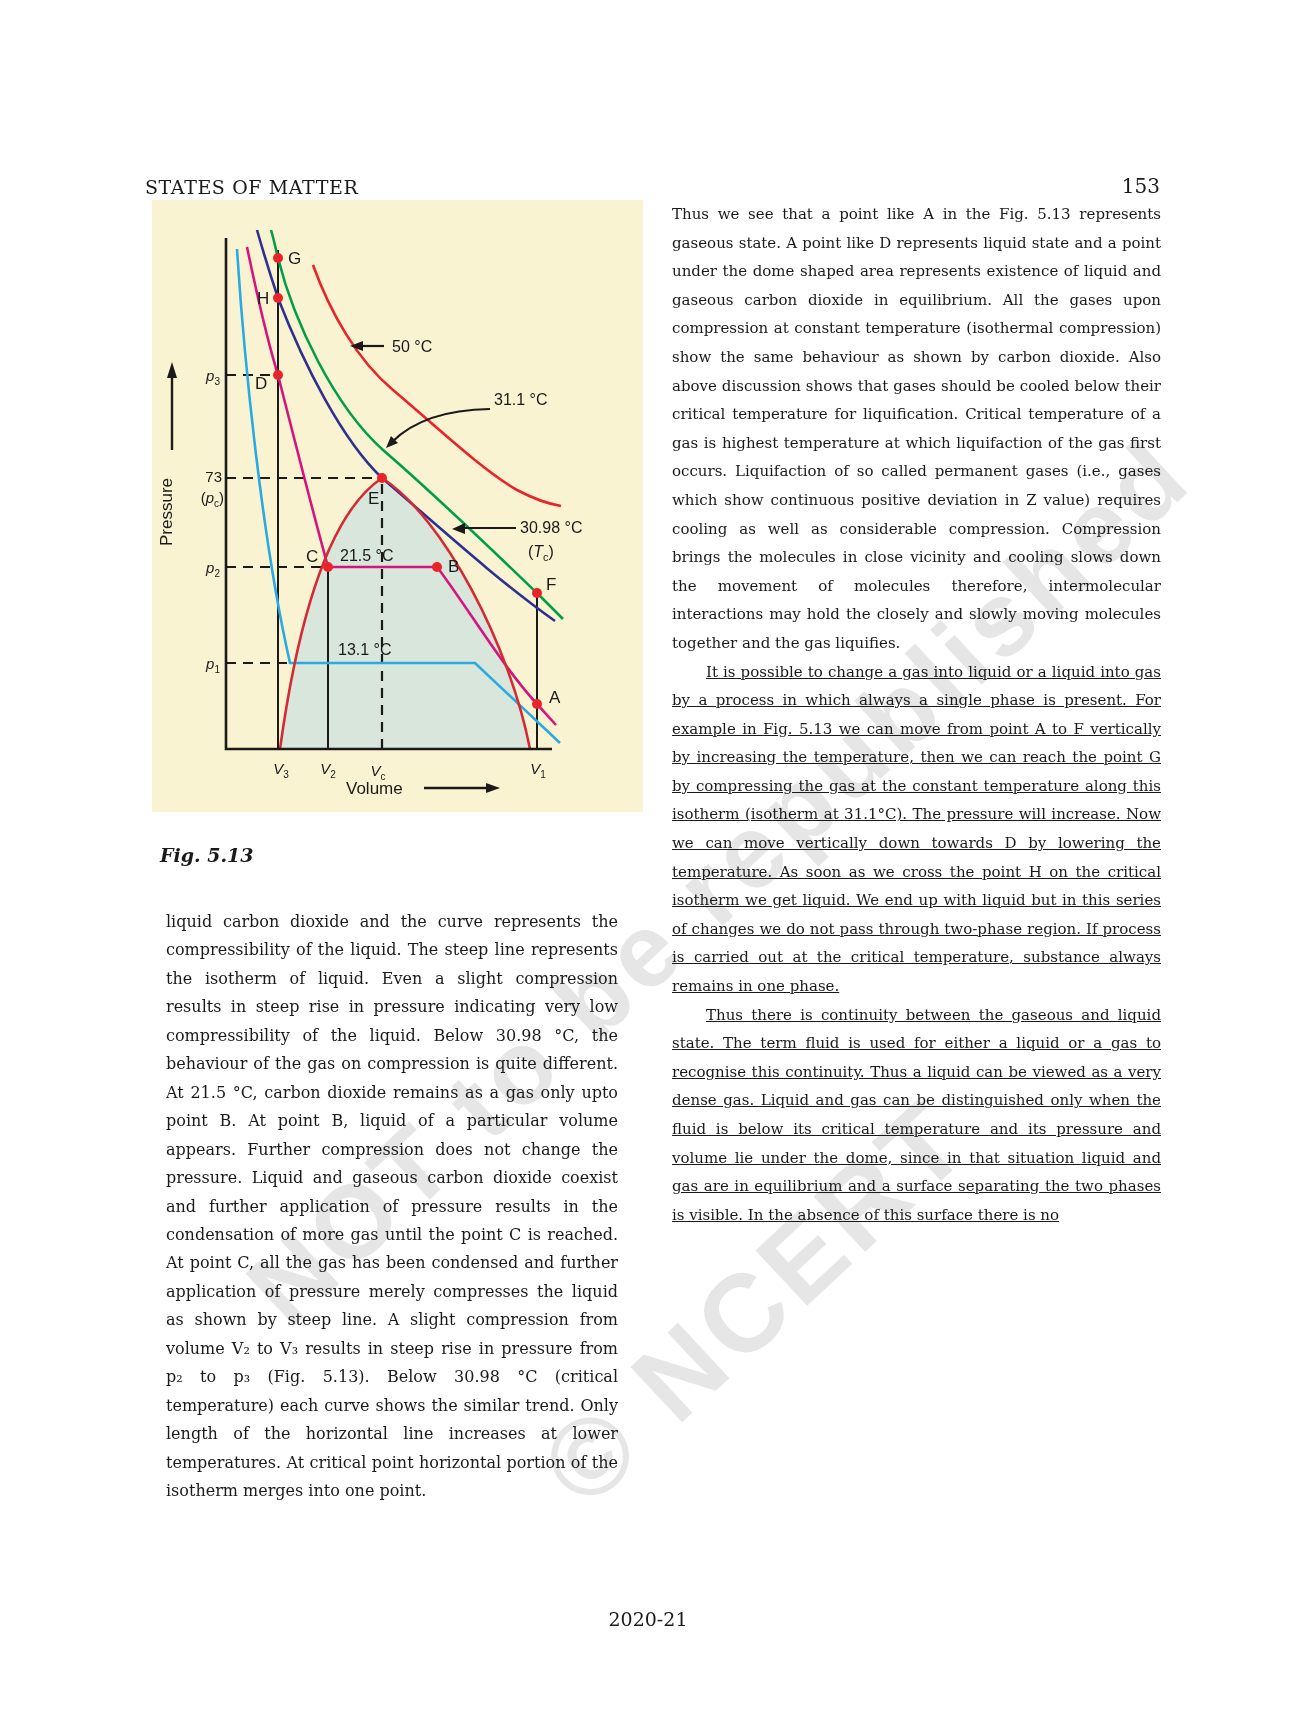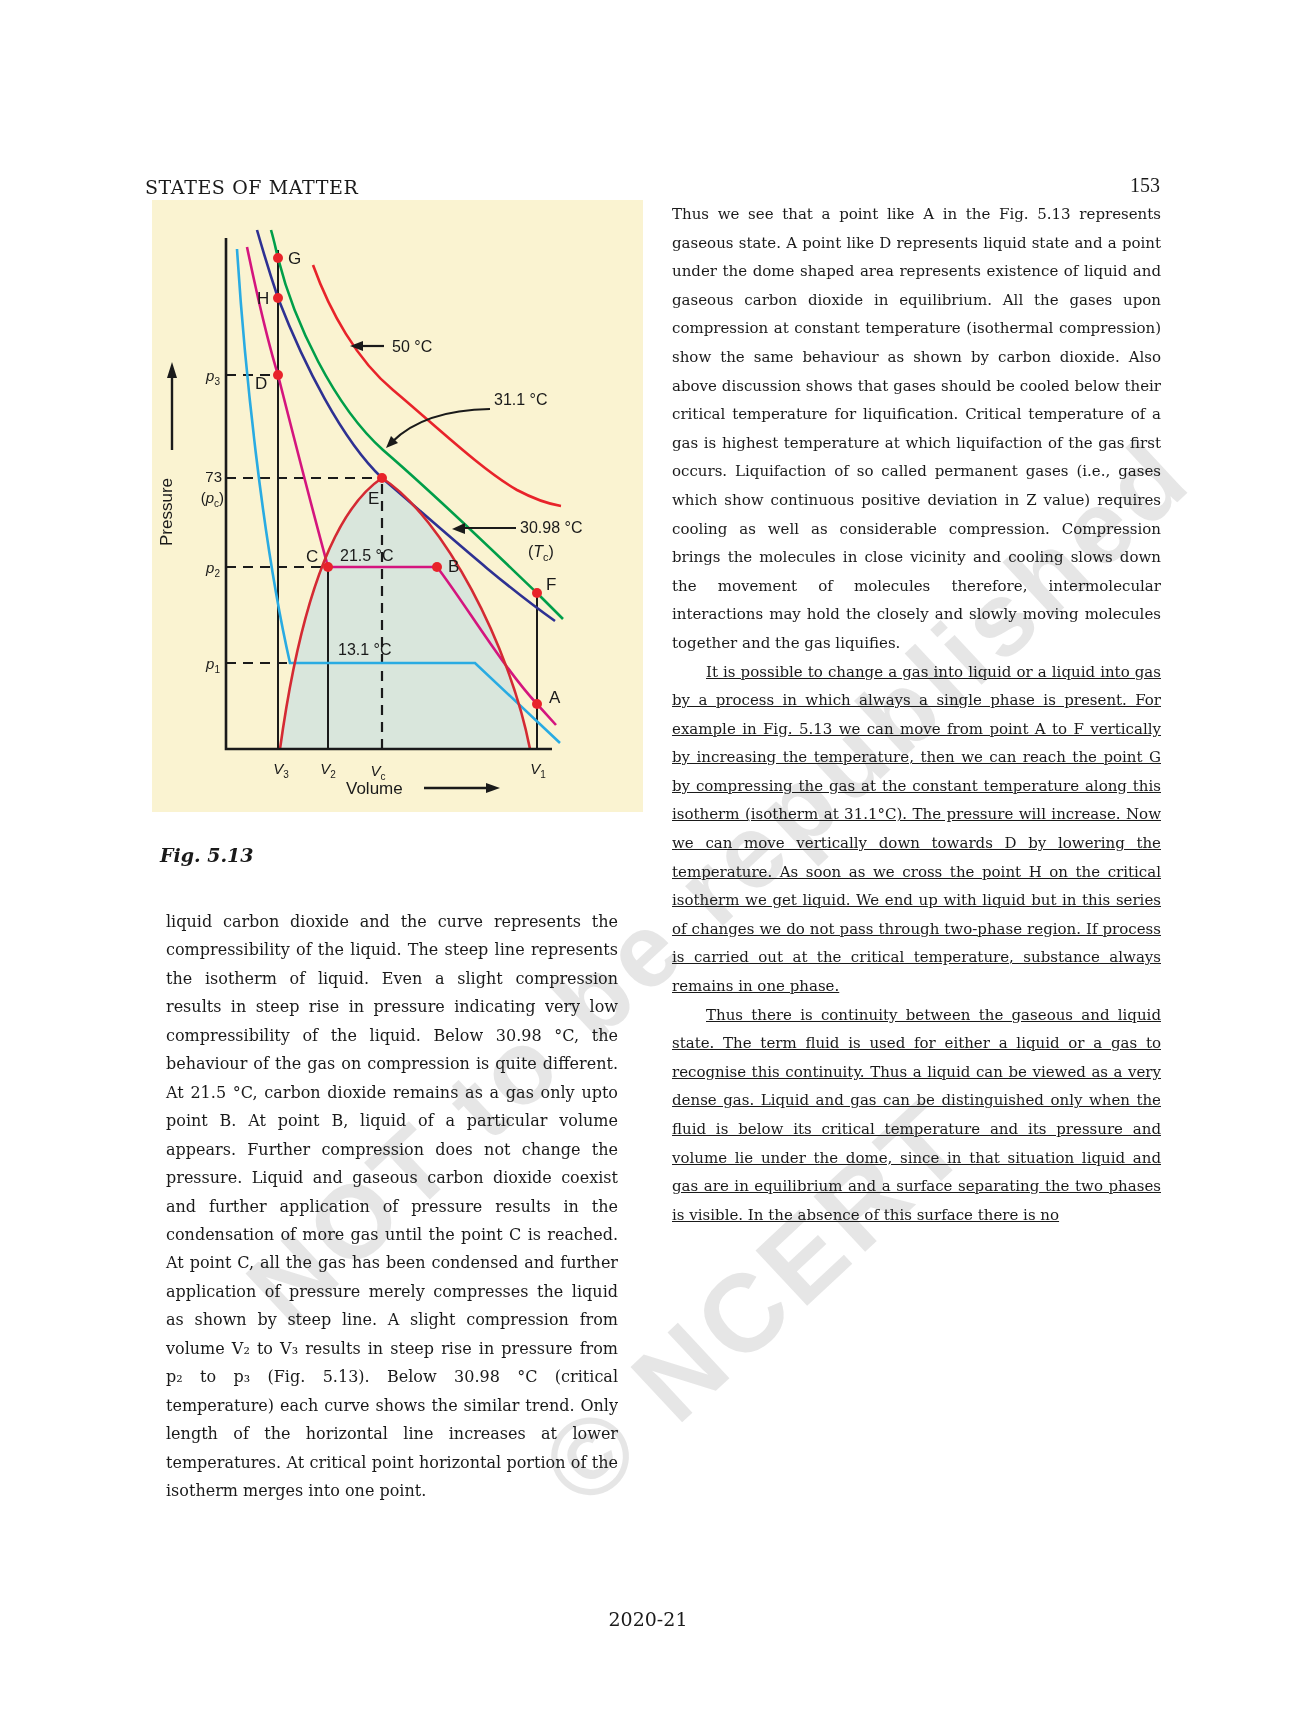--- a/index.html
+++ b/index.html
@@ -1,21 +1,21 @@
 <!DOCTYPE html>
 <html><head>
 <meta charset="utf-8">
 <style>
   html,body{margin:0;padding:0;}
   body{
     width:1312px;height:1709px;position:relative;background:#ffffff;
     font-family:"DejaVu Serif", serif;color:#1a1a1a;overflow:hidden;
   }
   .header-title{position:absolute;left:145px;top:176px;font-size:19px;letter-spacing:0.6px;z-index:3;}
-  .page-number{position:absolute;right:152px;top:174px;font-size:20px;z-index:3;font-family:Liberation Serif, serif;}
+  .page-number{position:absolute;right:152px;top:174px;font-size:20px;z-index:3;}
 
   .figure-box{position:absolute;left:152px;top:200px;width:491px;height:612px;background:#faf3d1;z-index:2;}
   .figure-box svg{position:absolute;left:0;top:0;}
 
   .caption{position:absolute;left:160px;top:842px;width:478px;display:flex;z-index:3;
     font-style:italic;font-size:19px;line-height:26px;}
   .caption-label{font-weight:bold;white-space:nowrap;}
 
   .col-left{position:absolute;left:166px;top:908px;width:452px;z-index:3;
     font-size:16px;line-height:28.45px;text-align:justify;}

